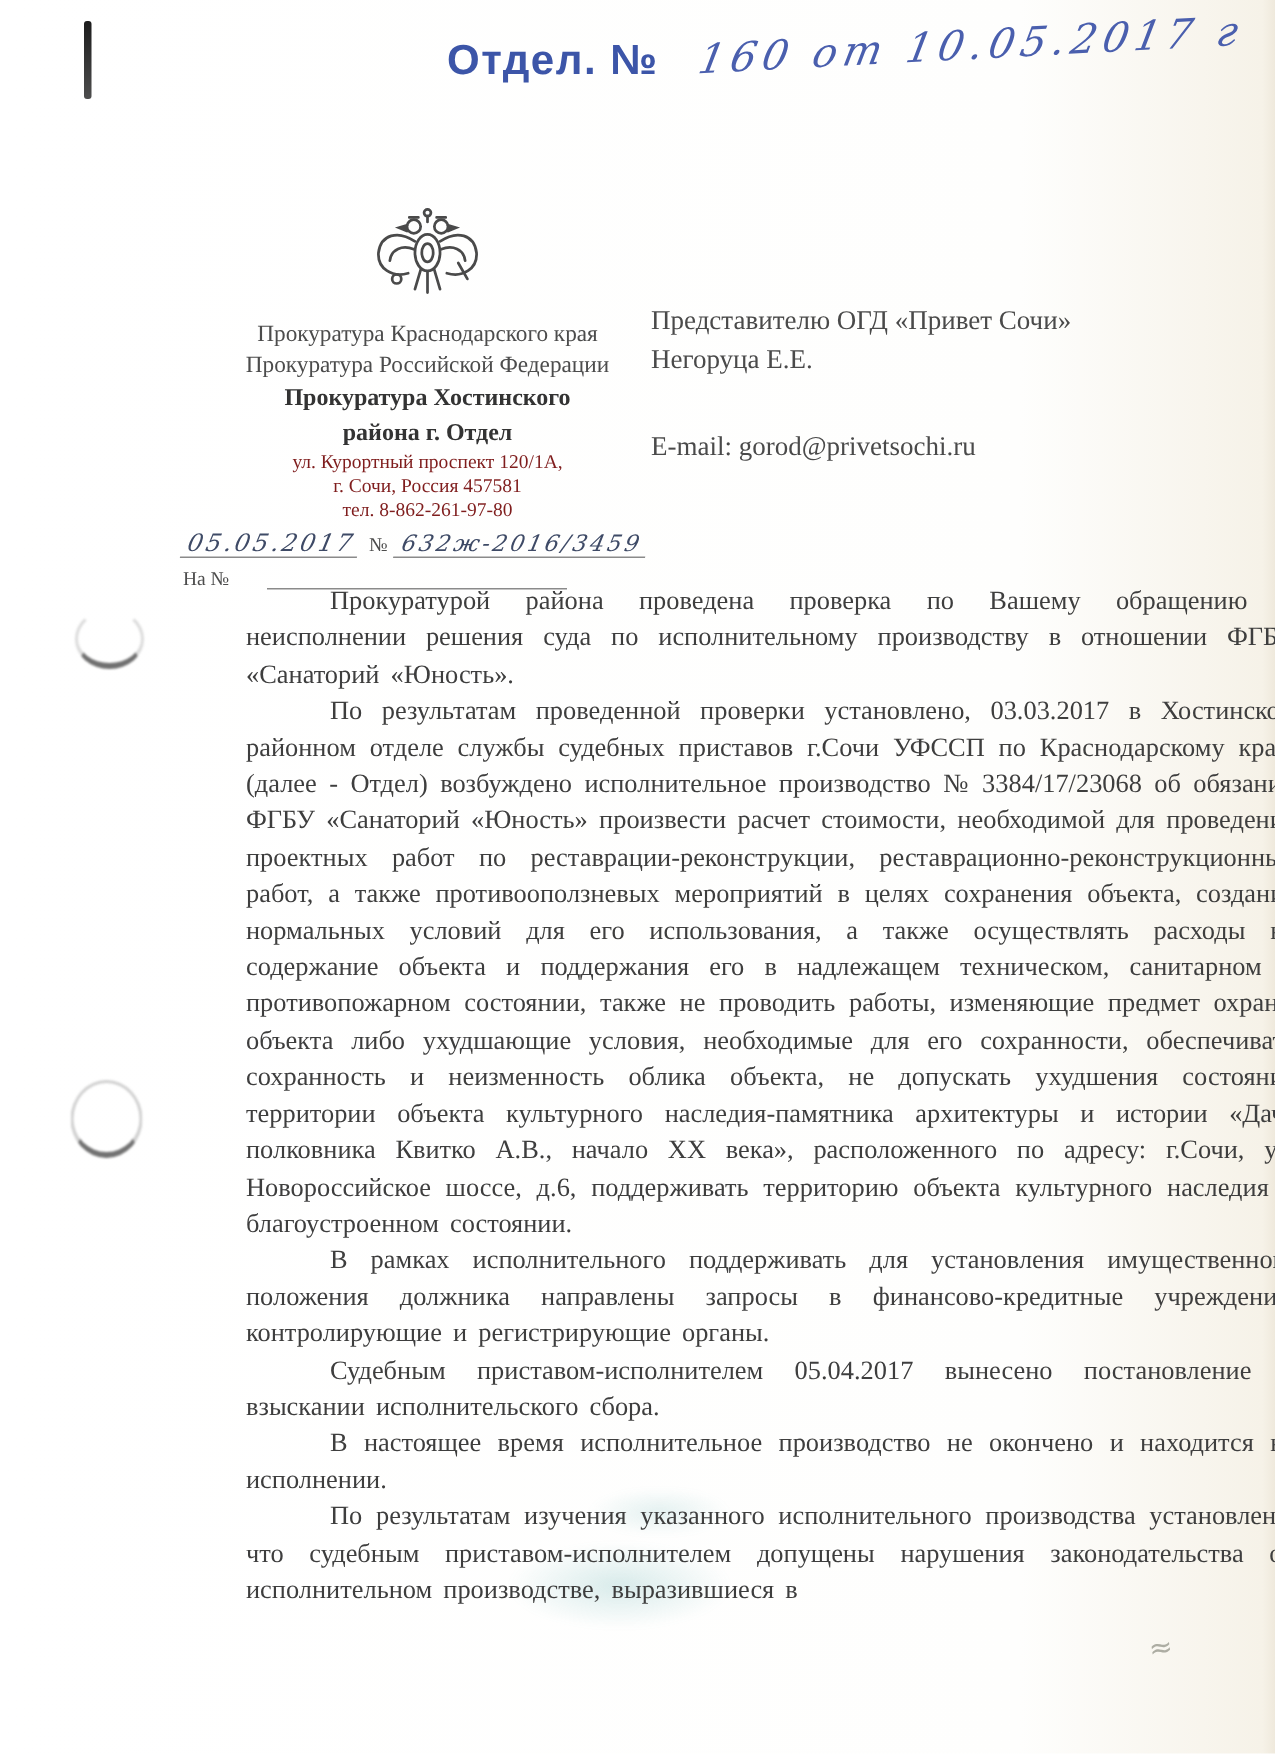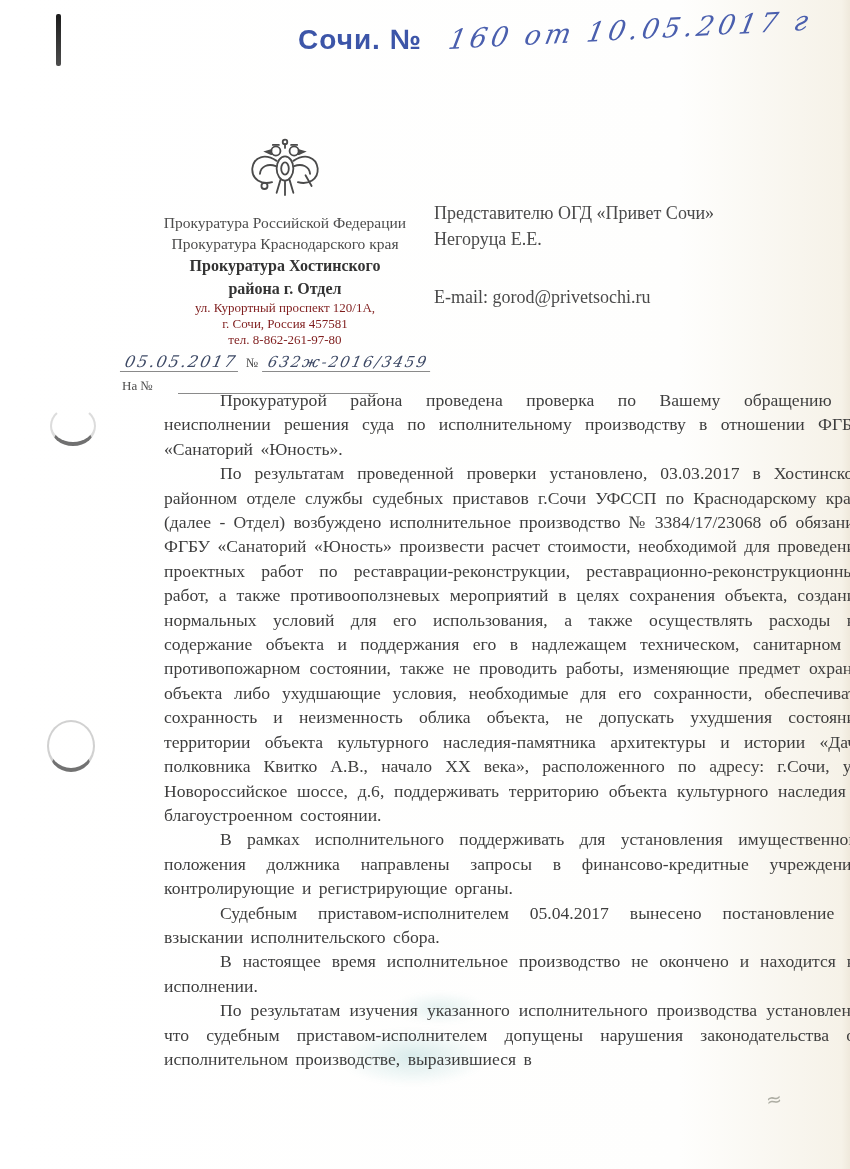--- a/index.html
+++ b/index.html
@@ -43,21 +43,21 @@
   .lh-name{font-size:16px;line-height:23px;font-weight:700;color:#333;}
   .lh-addr{font-size:13px;line-height:16px;color:#7f1d1d;}
   .ref-rows{margin-top:4px;text-align:left;font-size:13px;color:#4c4c4c;}
   .ref-row{display:flex;align-items:flex-end;}
   .hand{font-family:"DejaVu Serif",serif;font-style:italic;color:#3e4a66;
     transform:skewX(-12deg);letter-spacing:2px;}
   .u{border-bottom:1px solid #8a8a8a;display:inline-block;}
   .date-cell{width:118px;text-align:center;font-size:16px;}
   .num-label{margin:0 6px 1px 6px;font-size:13px;}
   .num-cell{width:168px;text-align:center;font-size:15px;white-space:nowrap;}
-  .reply-row{margin-top:6px;display:flex;align-items:flex-end;gap:19px;}
+  .reply-row{margin-top:6px;display:flex;align-items:flex-start;gap:19px;}
   .reply-label{font-size:13px;margin-right:6px;}
   .reply-line{width:200px;height:14px;}
 
   
   .recipient{position:absolute;left:434px;top:200px;width:360px;
     font-size:18px;line-height:26px;color:#4a4a4a;}
   .recipient .email{margin-top:32px;}
 
   
   .body-text{position:absolute;left:120px;top:388px;width:700px;
@@ -70,21 +70,21 @@
 <div class="page">
 
   <div class="scan-bar"></div>
   <div class="punch punch-1"></div>
   <div class="punch punch-2"></div>
   <div class="smudge smudge-1"></div>
   <div class="smudge smudge-2"></div>
   <div class="squiggle">≈</div>
 
   <div class="stamp">
-    <span class="stamp-label">Сочи. №</span>
+    <span class="stamp-label">Отдел. №</span>
     <span class="stamp-hand">160 от 10.05.2017 г</span>
   </div>
 
   <div class="letterhead">
     <svg class="emblem" width="76" height="64" viewBox="0 0 100 84">
       <g fill="none" stroke="#4a4a4a" stroke-width="2.4" stroke-linecap="round">
         <circle cx="50" cy="5" r="3"></circle>
         <path d="M50,8 v5"></path>
         <circle cx="38" cy="17" r="6"></circle>
         <circle cx="62" cy="17" r="6"></circle>
@@ -95,22 +95,22 @@
         <ellipse cx="50" cy="40" rx="5" ry="8"></ellipse>
         <path d="M39,30 C24,20 9,24 7,40 C6,54 19,62 33,58"></path>
         <path d="M61,30 C76,20 91,24 93,40 C94,54 81,62 67,58"></path>
         <path d="M38,37 C28,33 18,37 17,47"></path>
         <path d="M62,37 C72,33 82,37 83,47"></path>
         <path d="M44,55 L39,72 M50,57 L50,75 M56,55 L61,72"></path>
         <circle cx="23" cy="63" r="4"></circle>
         <path d="M77,49 l8,14"></path>
       </g>
     </svg>
+    <div class="lh-org">Прокуратура Краснодарского края</div>
     <div class="lh-org">Прокуратура Российской Федерации</div>
-    <div class="lh-org">Прокуратура Краснодарского края</div>
     <div class="lh-name">Прокуратура Хостинского</div>
     <div class="lh-name">района г. Отдел</div>
     <div class="lh-addr">ул. Курортный проспект 120/1А,</div>
     <div class="lh-addr">г. Сочи, Россия 457581</div>
     <div class="lh-addr">тел. 8-862-261-97-80</div>
 
     <div class="ref-rows">
       <div class="ref-row">
         <span class="u date-cell hand">05.05.2017</span>
         <span class="num-label">№</span>

